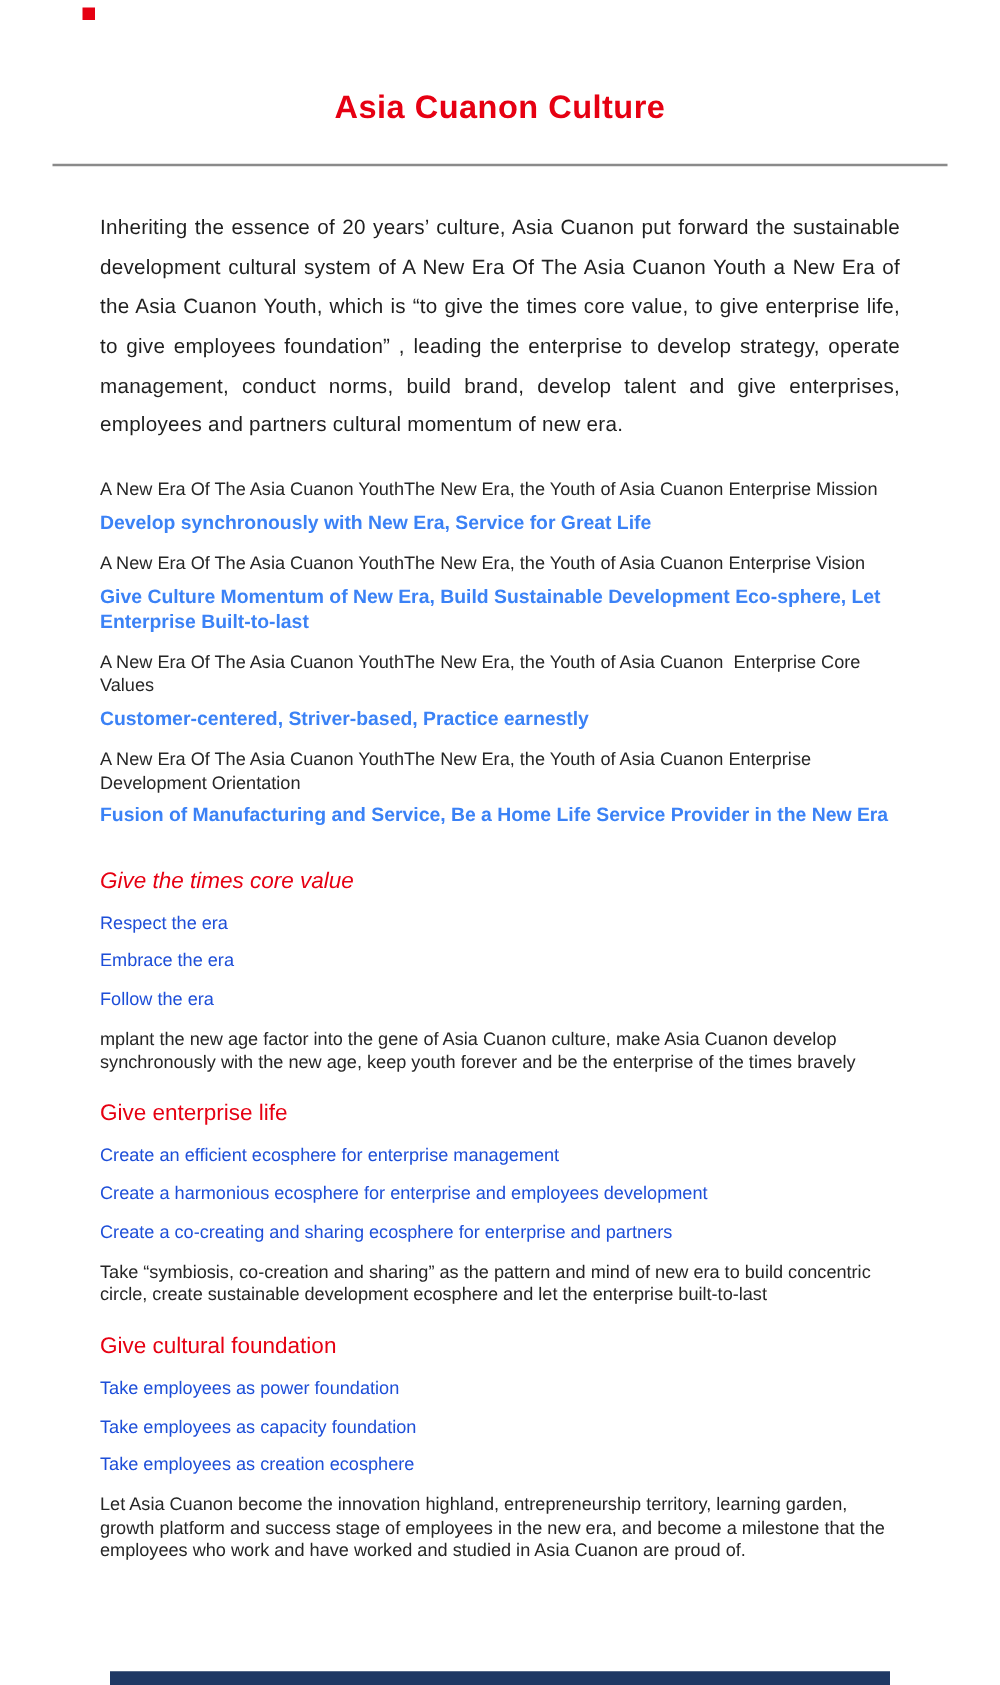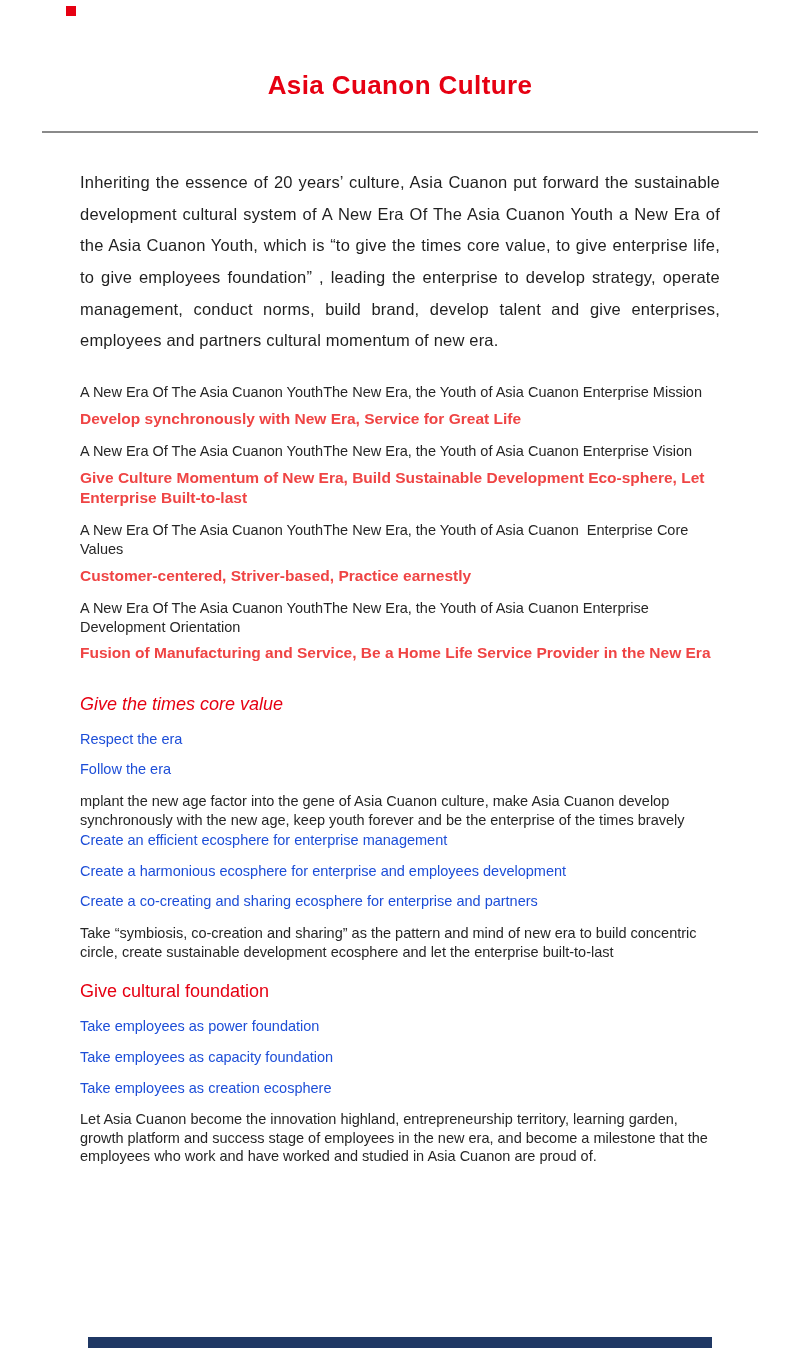--- a/index.html
+++ b/index.html
@@ -22,21 +22,21 @@
     color:var(--accent-red);font-size:26px;font-weight:bold;letter-spacing:.4px;
   }
   .divider{border:none;border-top:2px solid var(--divider);margin:30px 42px 0;}
   .content{padding:0 80px;}
   .intro{
     margin:34px 0 0;font-size:16.5px;line-height:1.92;
     text-align:justify;color:#1f1f1f;letter-spacing:.2px;
   }
   .mission{margin-top:26px;}
   .m-label{margin:0;font-size:14.5px;line-height:1.28;color:#262626;white-space:pre-wrap;}
-  .m-heading{margin:7px 0 13px;font-size:15.5px;line-height:1.32;font-weight:bold;color:#ef4444;}
+  .m-heading{margin:7px 0 13px;font-size:15.5px;line-height:1.32;font-weight:bold;color:#3b82f6;}
   .values{margin-top:30px;}
   .v-section{margin:0;}
   .v-heading{margin:20px 0 15px;font-size:18px;font-weight:normal;color:var(--accent-red);}
   .v-section:first-child .v-heading{margin-top:26px;font-style:italic;}
   .v-item{margin:0 0 12px;font-size:14.5px;line-height:1.3;color:#1d4ed8;}
   .v-desc{margin:13px 0 2px;font-size:14.5px;line-height:1.26;color:#262626;}
   .footer-bar{position:absolute;left:88px;right:88px;bottom:0;height:11px;background:var(--footer-bar);}
 </style>
 </head>
 <body>
@@ -70,25 +70,27 @@
         <p class="m-label">A New Era Of The Asia Cuanon YouthThe New Era, the Youth of Asia Cuanon Enterprise Development Orientation</p>
         <h3 class="m-heading">Fusion of Manufacturing and Service, Be a Home Life Service Provider in the New Era</h3>
       </div>
     </section>
 
     <section class="values">
 
       <div class="v-section">
         <h2 class="v-heading">Give the times core value</h2>
         <p class="v-item">Respect the era</p>
+        <p class="v-item">Embrace the era</p>
         <p class="v-item">Follow the era</p>
         <p class="v-desc">mplant the new age factor into the gene of Asia Cuanon culture, make Asia Cuanon develop synchronously with the new age, keep youth forever and be the enterprise of the times bravely</p>
       </div>
 
       <div class="v-section">
+        <h2 class="v-heading">Give enterprise life</h2>
         <p class="v-item">Create an efficient ecosphere for enterprise management</p>
         <p class="v-item">Create a harmonious ecosphere for enterprise and employees development</p>
         <p class="v-item">Create a co-creating and sharing ecosphere for enterprise and partners</p>
         <p class="v-desc">Take “symbiosis, co-creation and sharing” as the pattern and mind of new era to build concentric circle, create sustainable development ecosphere and let the enterprise built-to-last</p>
       </div>
 
       <div class="v-section">
         <h2 class="v-heading">Give cultural foundation</h2>
         <p class="v-item">Take employees as power foundation</p>
         <p class="v-item">Take employees as capacity foundation</p>

